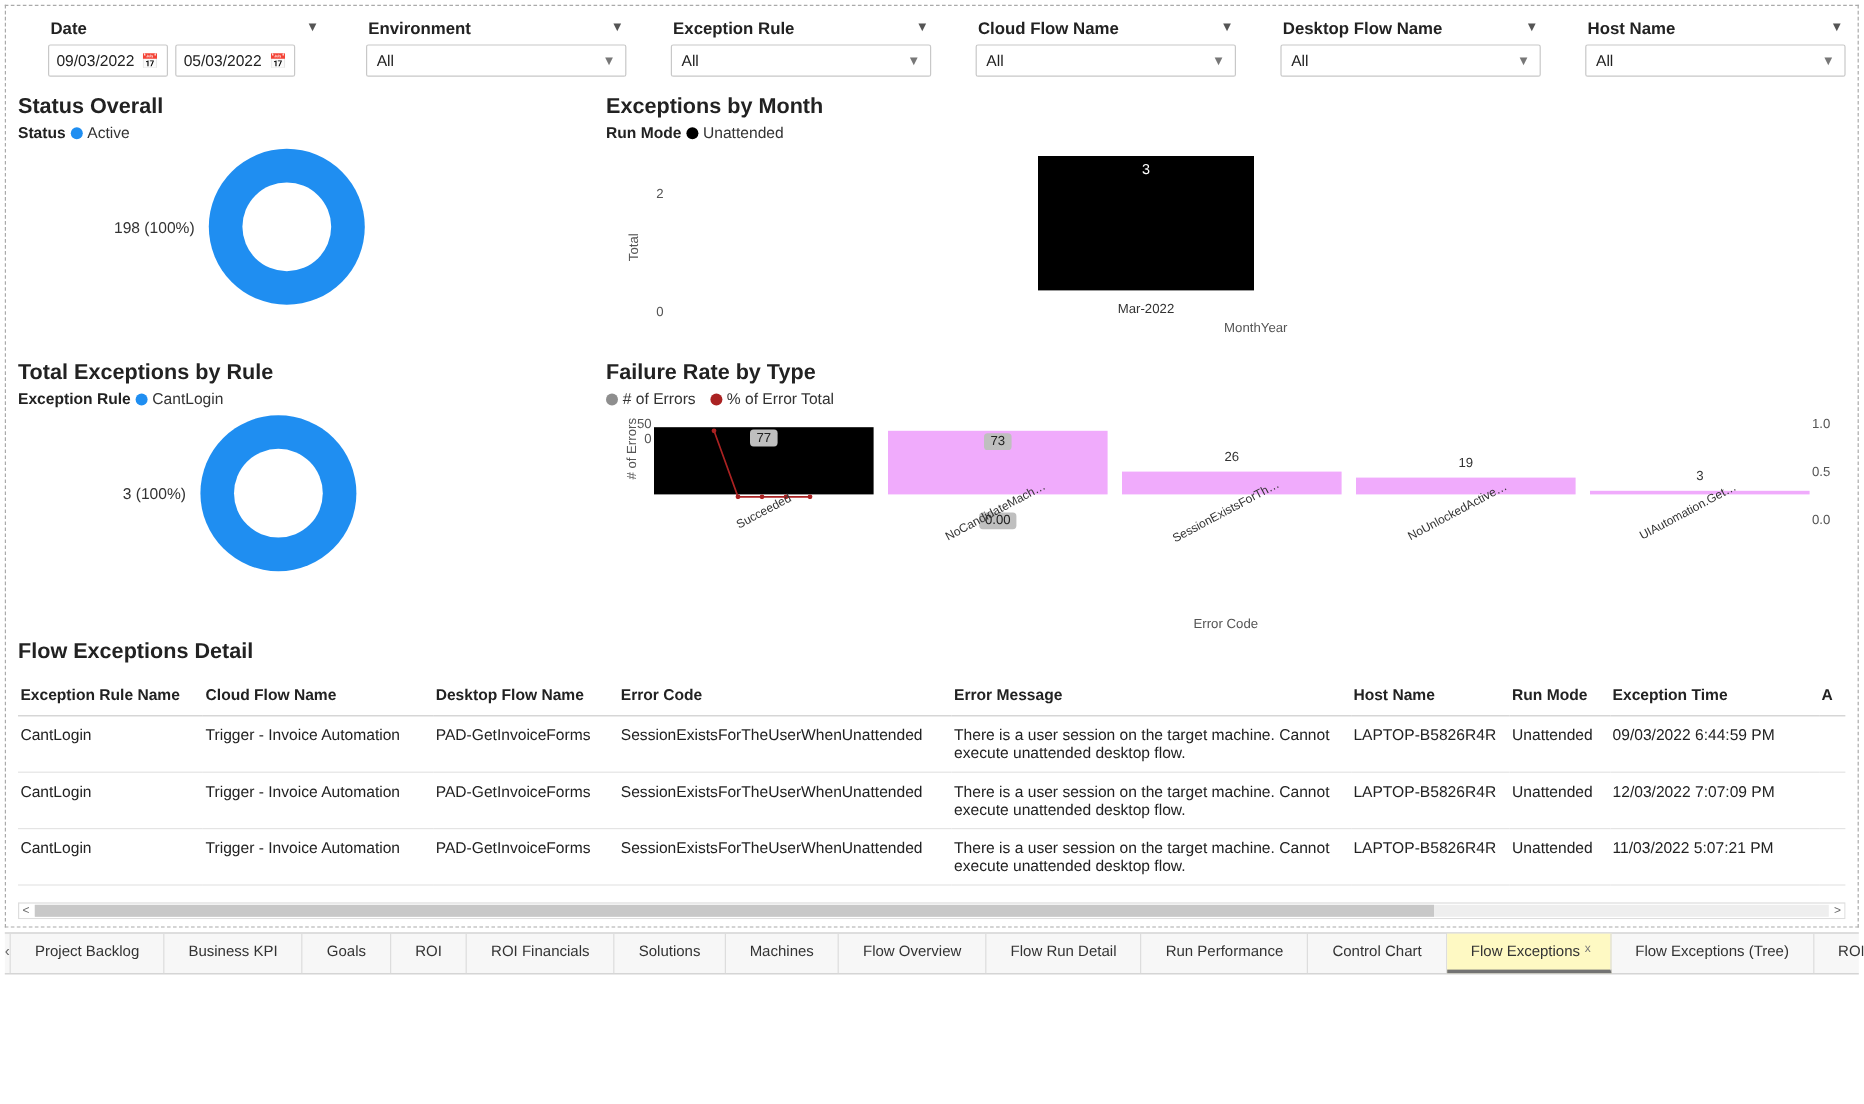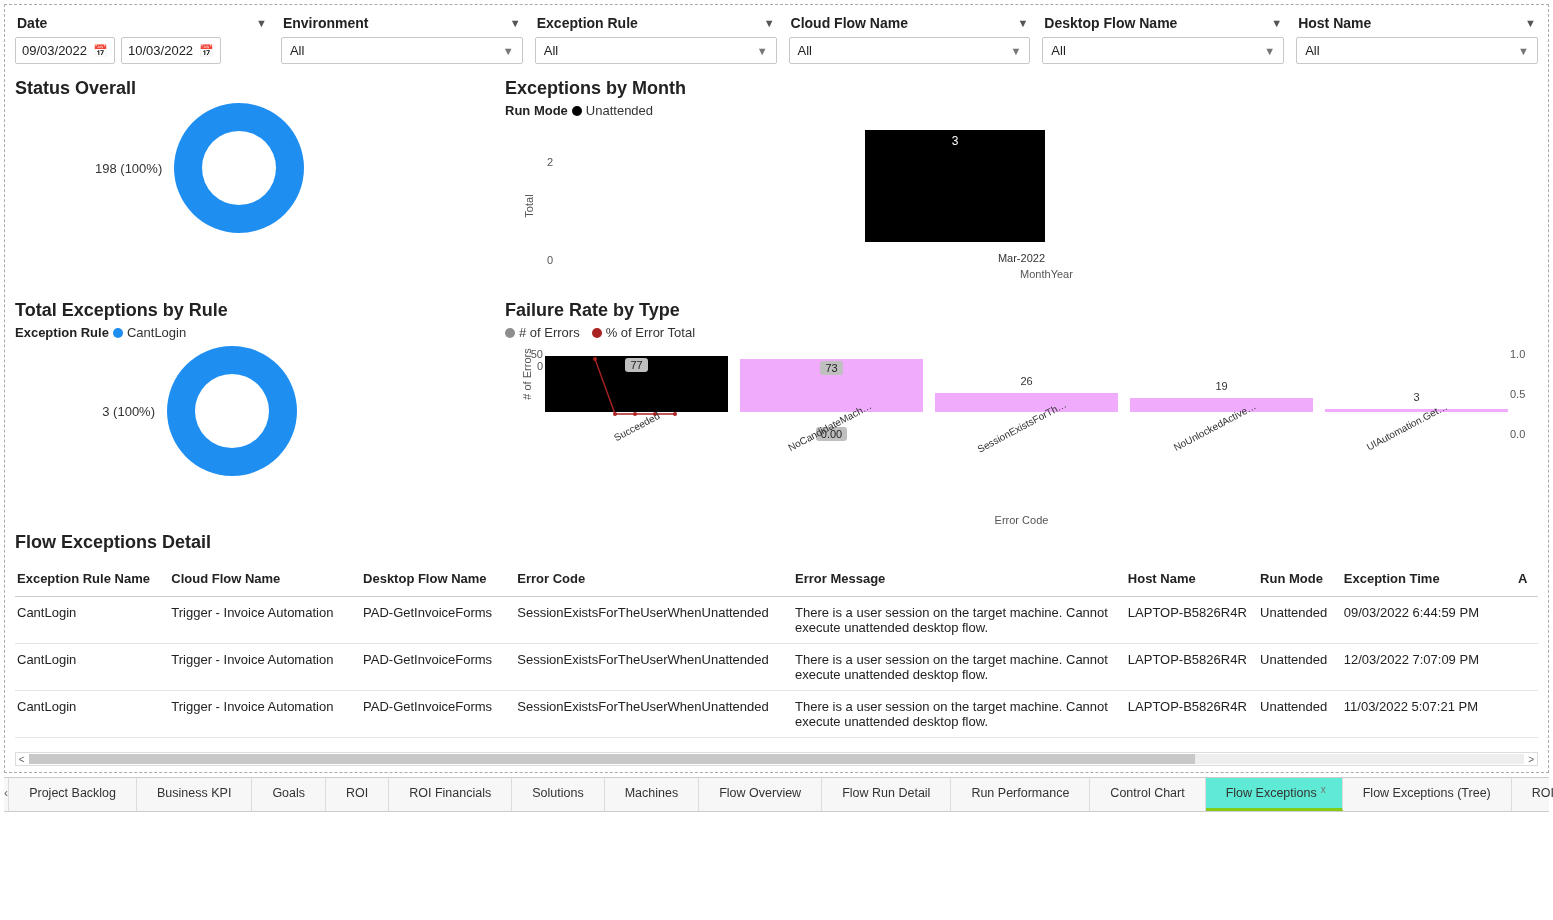--- a/index.html
+++ b/index.html
@@ -14,21 +14,21 @@
   border: 1px dashed #aaa;
   margin: 4px;
   padding: 6px 10px 6px 10px;
   background: #fff;
 }
 
 .filters {
   display: flex;
   gap: 12px;
 }
-.filter-block { flex: 1; }
+.filter-block { flex: 1; margin-left: 25px; }
 .filter-label {
   display: flex;
   justify-content: space-between;
   align-items: center;
   font-weight: 700;
   font-size: 14px;
   padding: 4px 2px 6px 2px;
 }
 .filter-label .chev {
   font-size: 11px;
@@ -155,21 +155,21 @@
   color: #fff;
   text-align: center;
   font-size: 12px;
   padding-top: 4px;
 }
 .month-x {
   position: absolute;
   bottom: -18px;
   left: 310px;
   width: 180px;
-  text-align: right;
+  text-align: center;
   font-size: 11px;
   color: #333;
 }
 .month-axis-title {
   position: absolute;
   bottom: -34px;
   width: 100%;
   text-align: center;
   font-size: 11px;
   color: #555;
@@ -336,22 +336,22 @@
   align-items:stretch;
 }
 .tab {
   padding: 8px 20px;
   border-right:1px solid #ddd;
   cursor:pointer;
   white-space:nowrap;
   color:#333;
 }
 .tab.active {
-  background:#5eead4;
-  border-bottom: 3px solid #84cc16;
+  background:#fef9c3;
+  border-bottom: 3px solid #737373;
   font-weight:400;
   position:relative;
 }
 .tab .close { font-size:10px; color:#777; position:relative; top:-4px; left:4px;}
 .tab.sel-arrow{ width:22px; padding:8px 0; text-align:center; color:#666;}
 </style>
 </head>
 <body>
 
 <div class="report-canvas">
@@ -361,21 +361,21 @@
       <div class="filter-label">
         <span>Date</span>
         <span class="chev">▼</span>
       </div>
       <div class="date-inputs">
         <div class="date-input">
           <span>09/03/2022</span>
           <span class="cal">📅</span>
         </div>
         <div class="date-input">
-          <span>10/03/2022</span>
+          <span>05/03/2022</span>
           <span class="cal">📅</span>
         </div>
       </div>
     </div>
     <div class="filter-block">
       <div class="filter-label">
         <span>Environment</span>
         <span class="chev">▼</span>
       </div>
       <div class="filter-dropdown">
@@ -421,20 +421,25 @@
       <div class="filter-dropdown">
         <span>All</span>
         <span class="chev">▼</span>
       </div>
     </div>
   </div>
 
   <div class="charts-row">
     <div class="left-col">
       <div class="section-title">Status Overall</div>
+      <div class="legend">
+        <span>Status</span>
+        <span class="dot" style="background:#1f8ef1"></span>
+        <span class="lbl">Active</span>
+      </div>
       <div class="donut-wrap">
         <div class="donut-label">198 (100%)</div>
         <div class="donut"></div>
       </div>
     </div>
     <div class="right-col">
       <div class="section-title">Exceptions by Month</div>
       <div class="legend">
         <span>Run Mode</span>
         <span class="dot" style="background:#000"></span>

